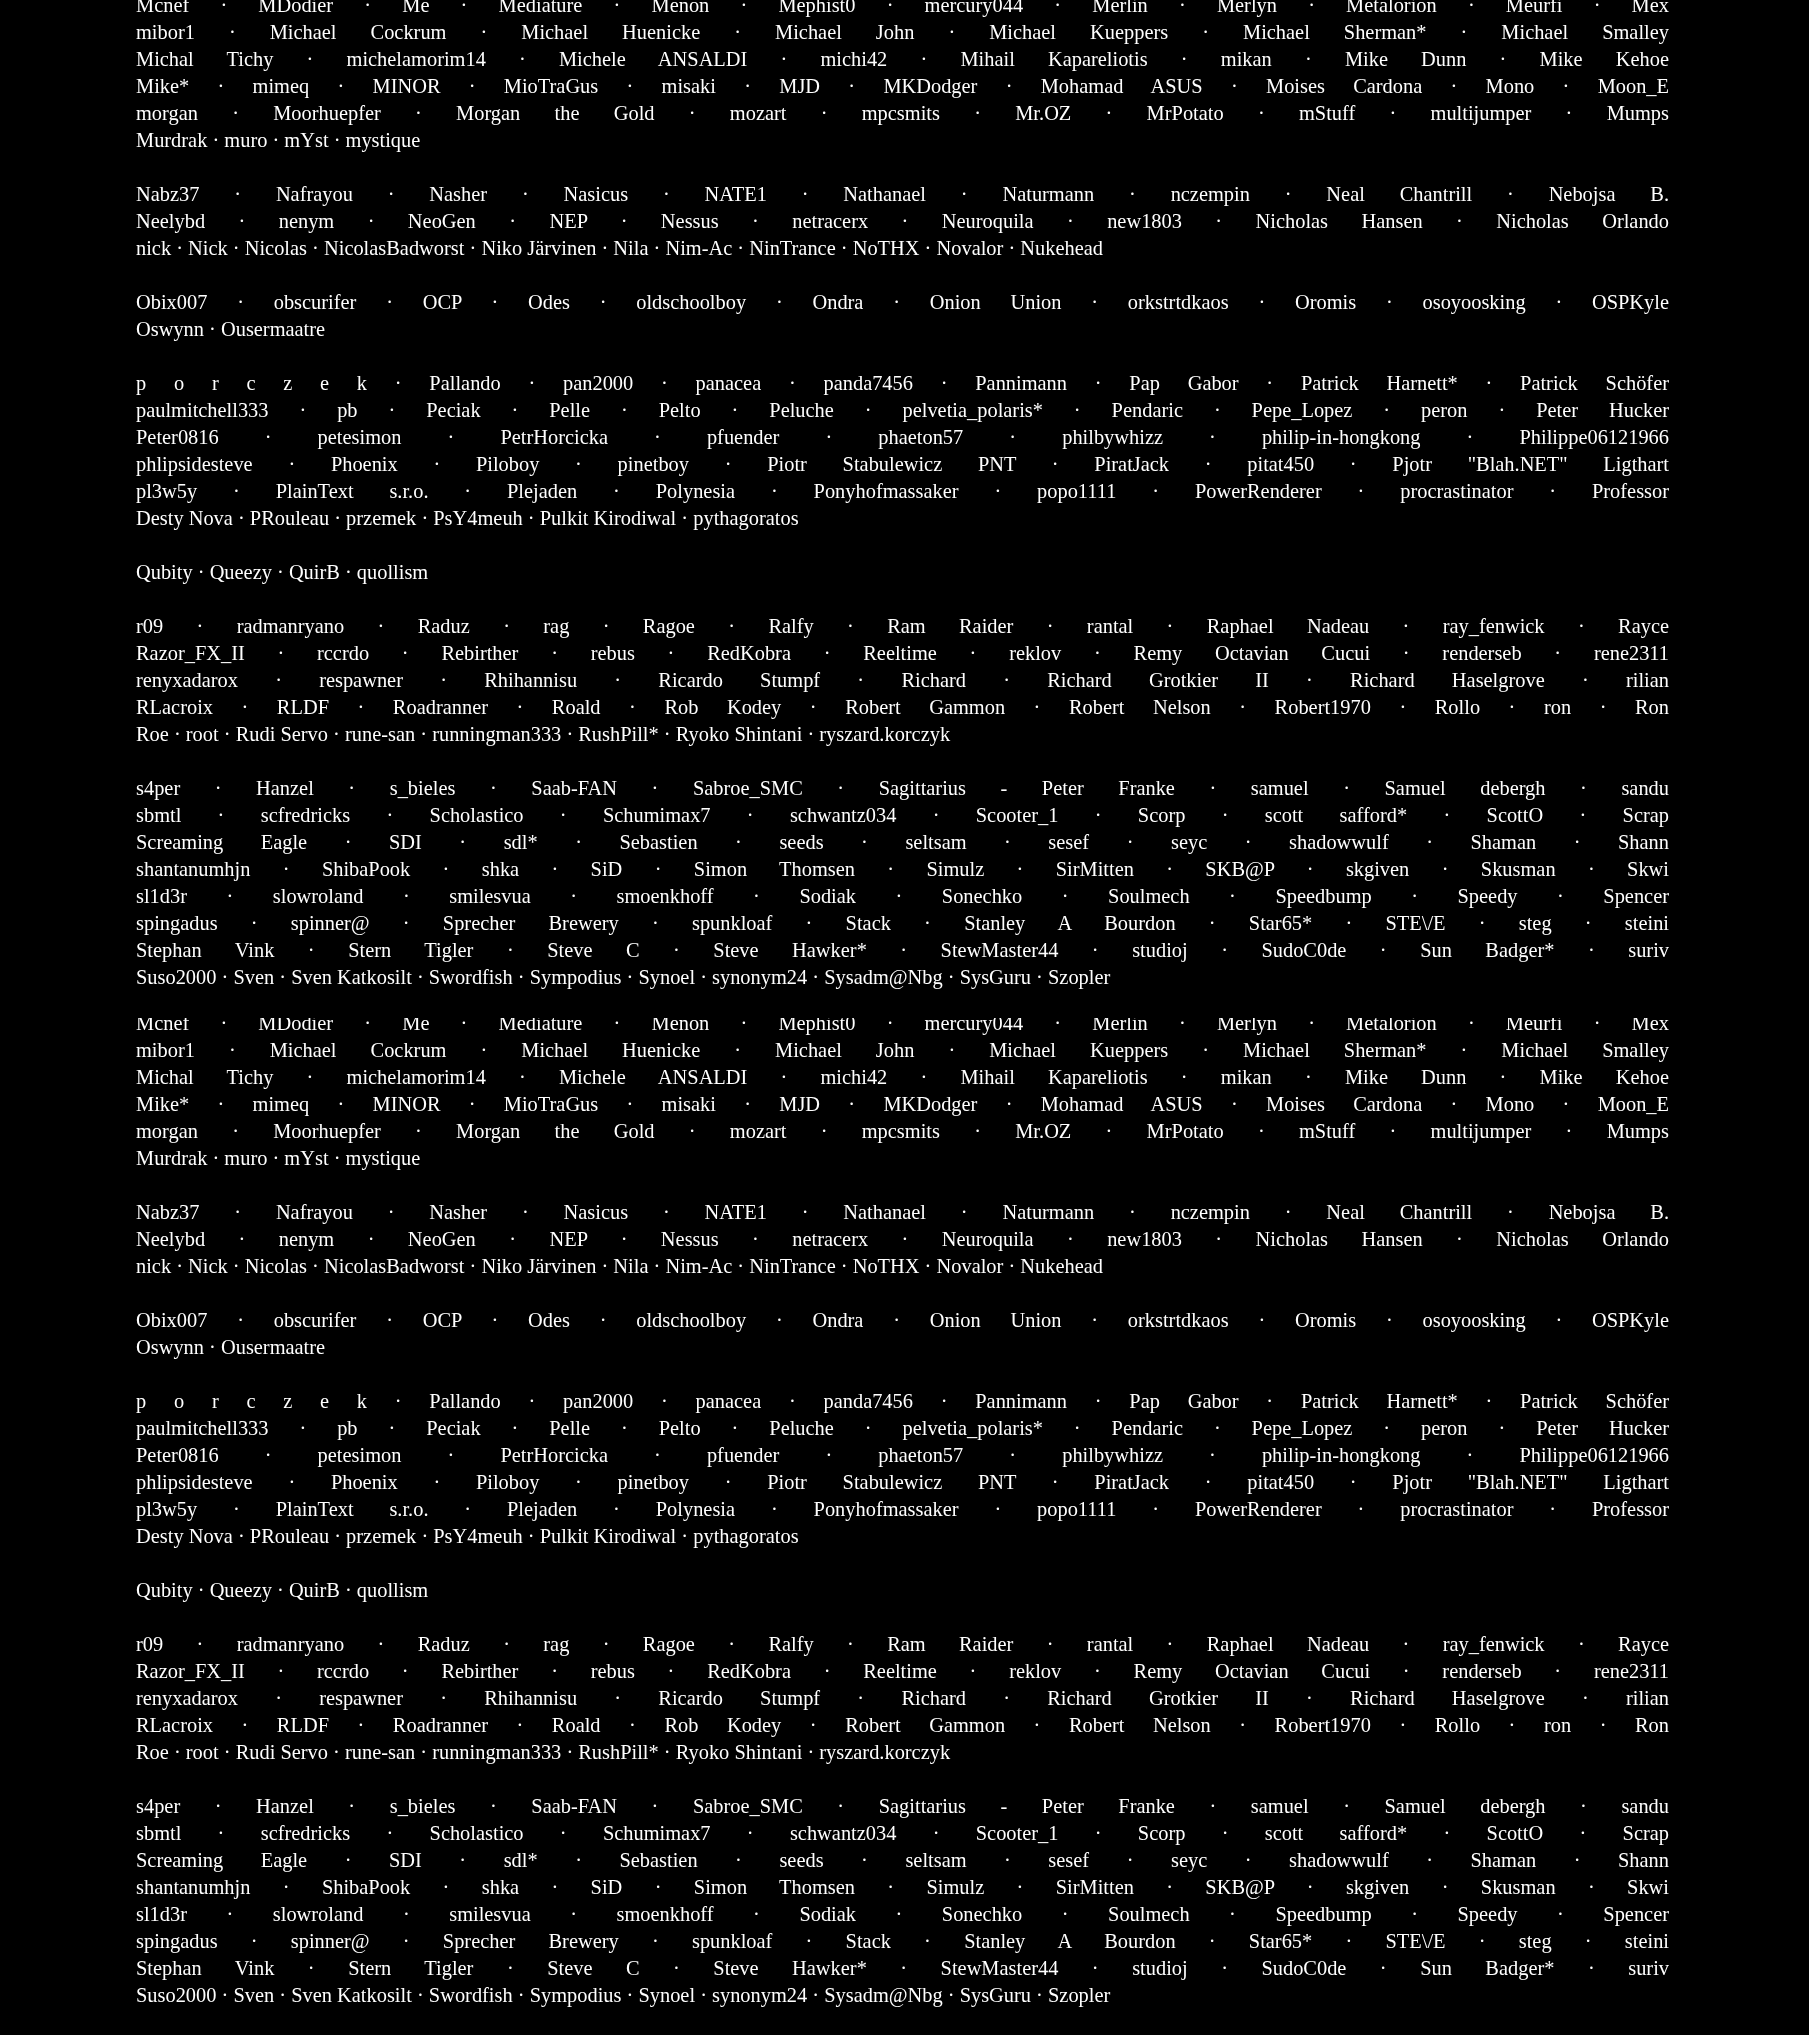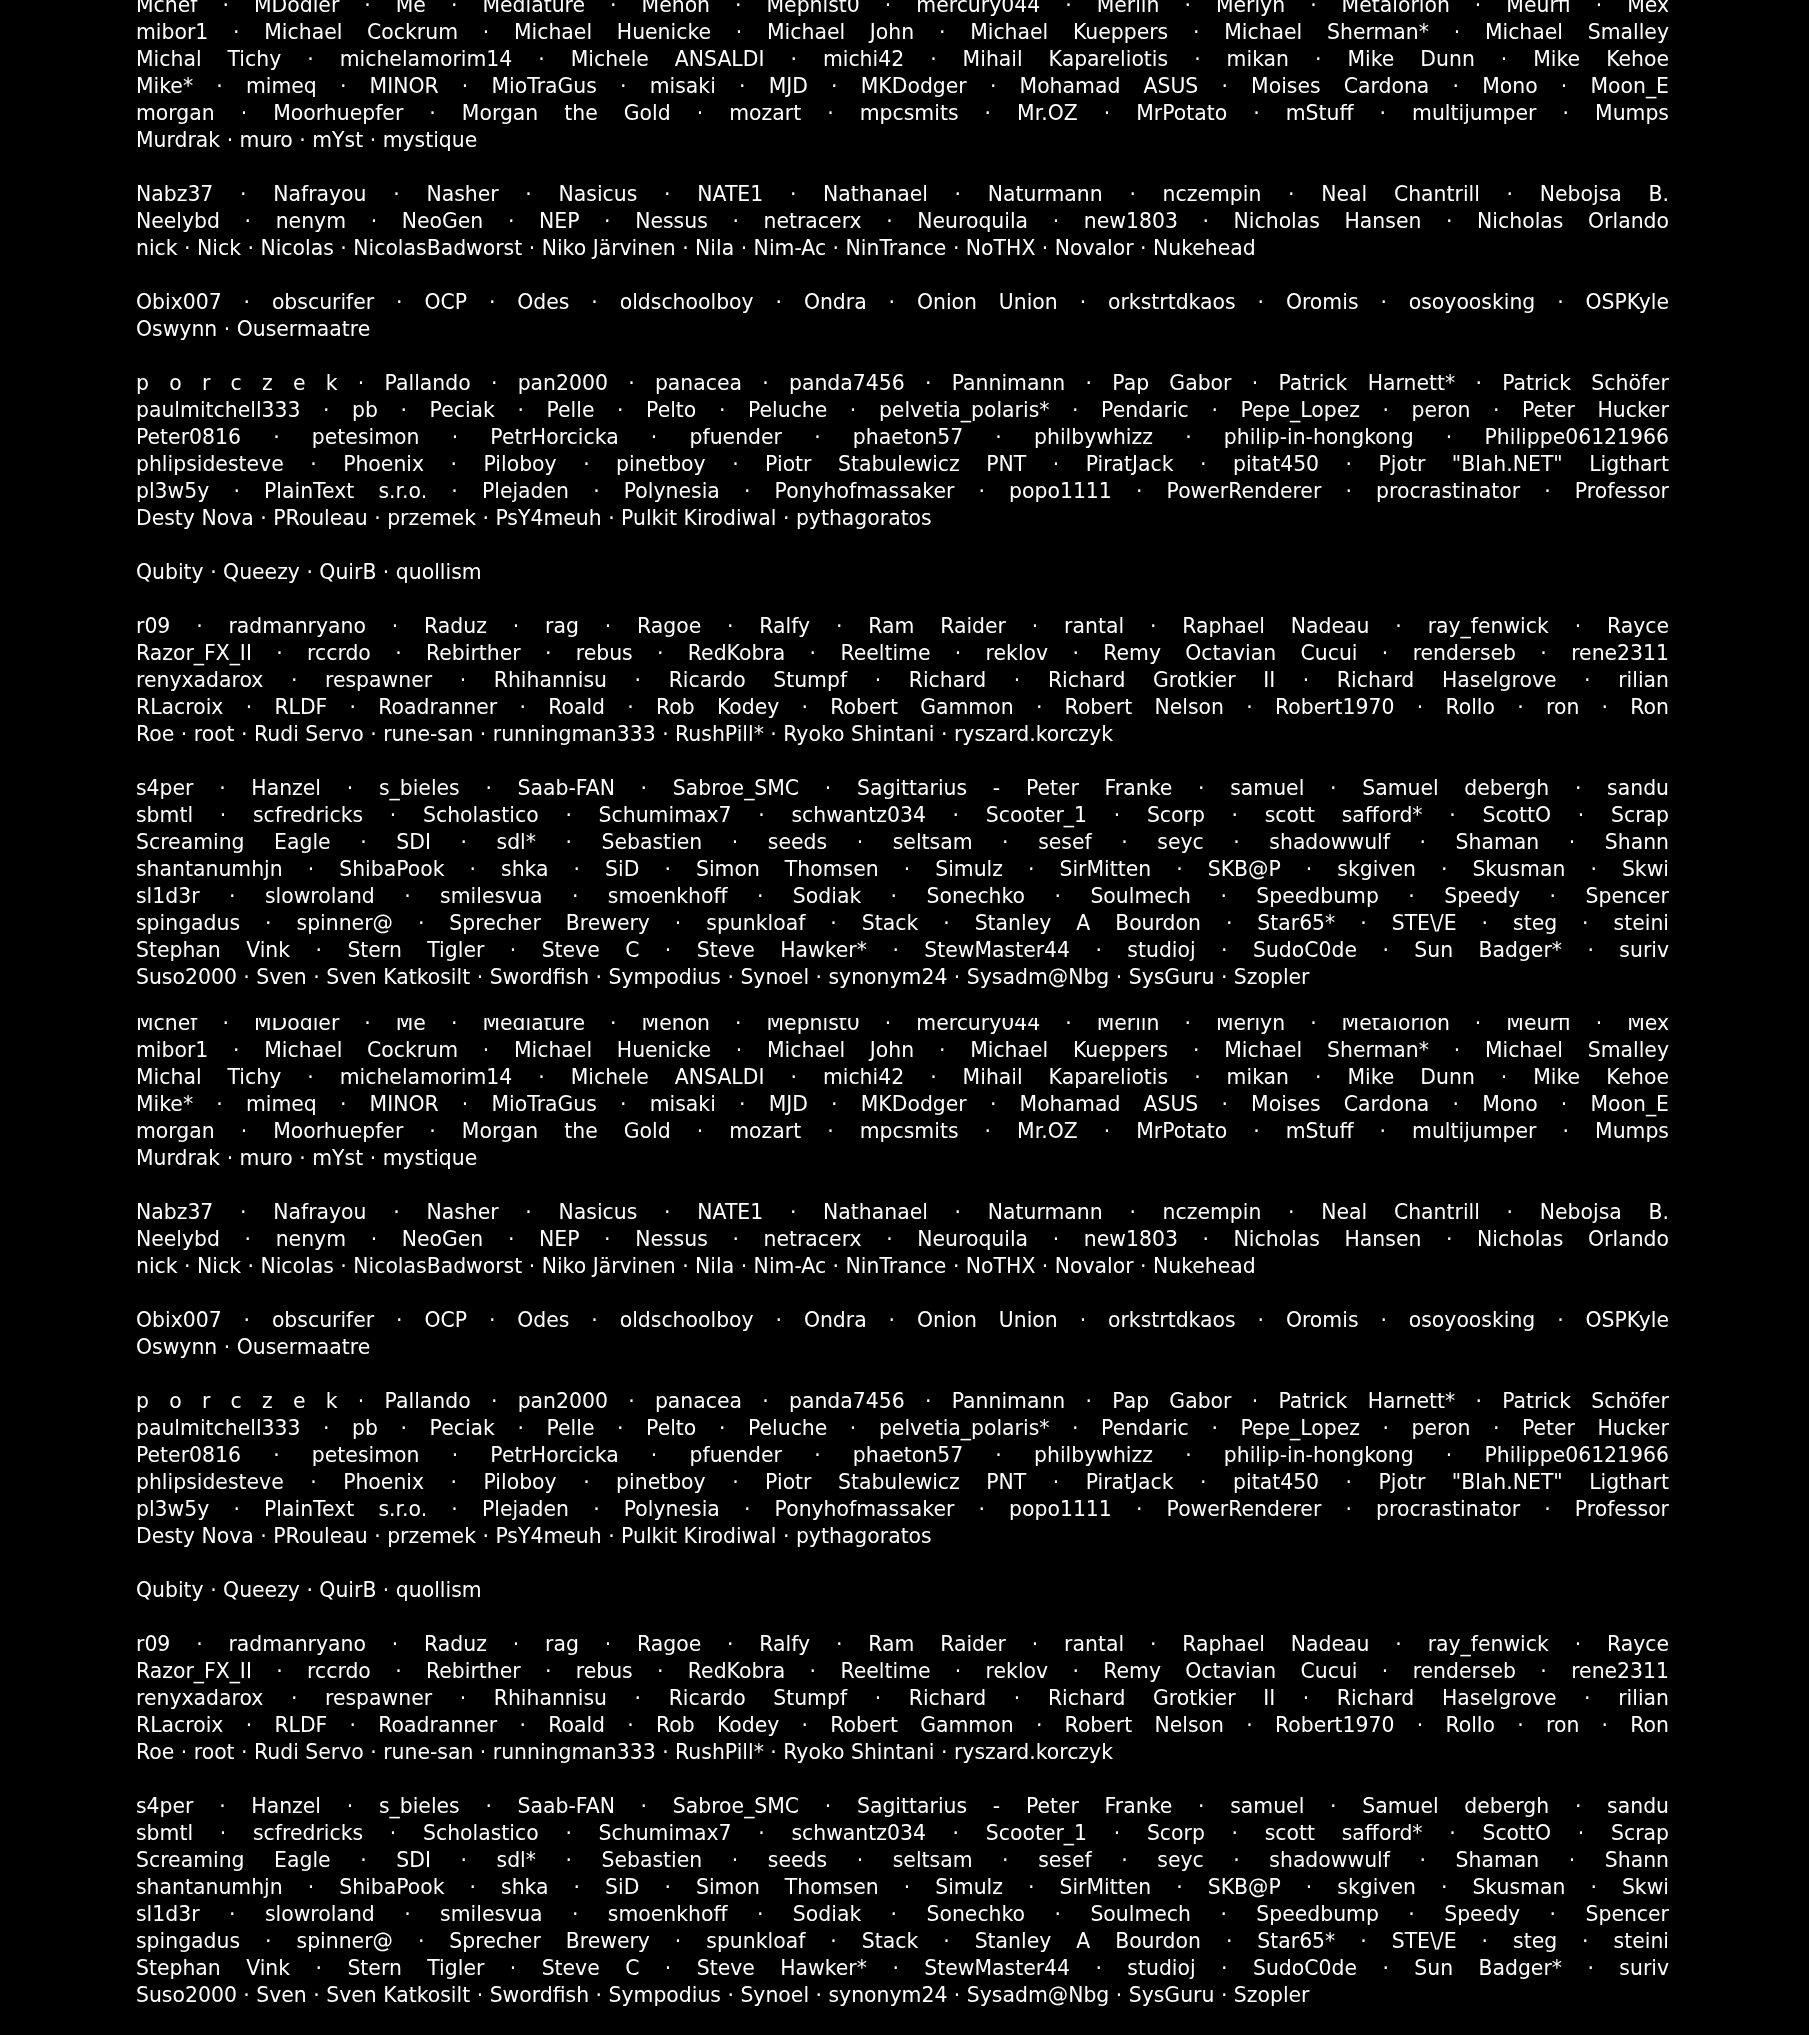--- a/index.html
+++ b/index.html
@@ -1,20 +1,20 @@
 <!DOCTYPE html>
 <html style="font-size:7.2px"><head>
 <meta charset="utf-8">
 <style>
   html,body{margin:0;padding:0;background:#000;}
   body{
     width:1809px;height:2035px;overflow:hidden;
     font-family:"DejaVu Sans", sans-serif;
   }
-  .page{position:relative;width:1809px;height:2035px;background:#000000;}
+  .page{position:relative;width:1809px;height:2035px;background:#000000;font-family:Liberation Serif, serif;}
   .tile{position:absolute;left:0;width:1809px;height:1018px;overflow:hidden;}
   .tile-1{top:0;}
   .tile-2{top:1018px;}
   .credits-content{
     position:absolute;top:-8.1px;left:136px;width:1533px;
     color:#ffffff;font-size:20.4px;line-height:27px;
     font-weight:400;letter-spacing:0px;
   }
   .paragraph{margin:0 0 27px 0;}
   .line{height:27px;overflow:hidden;text-align:left;white-space:normal;}

